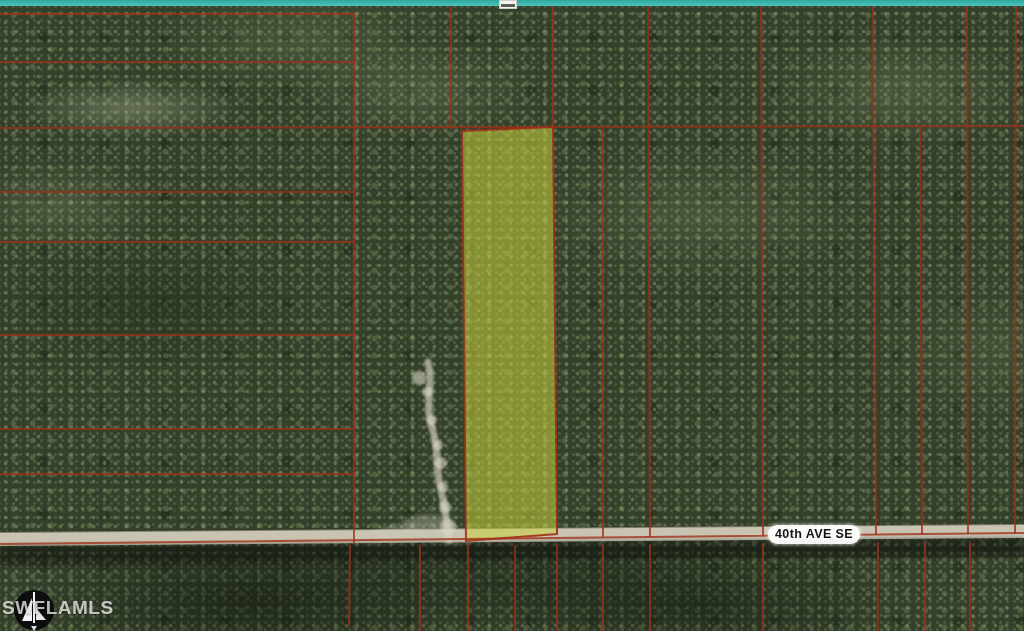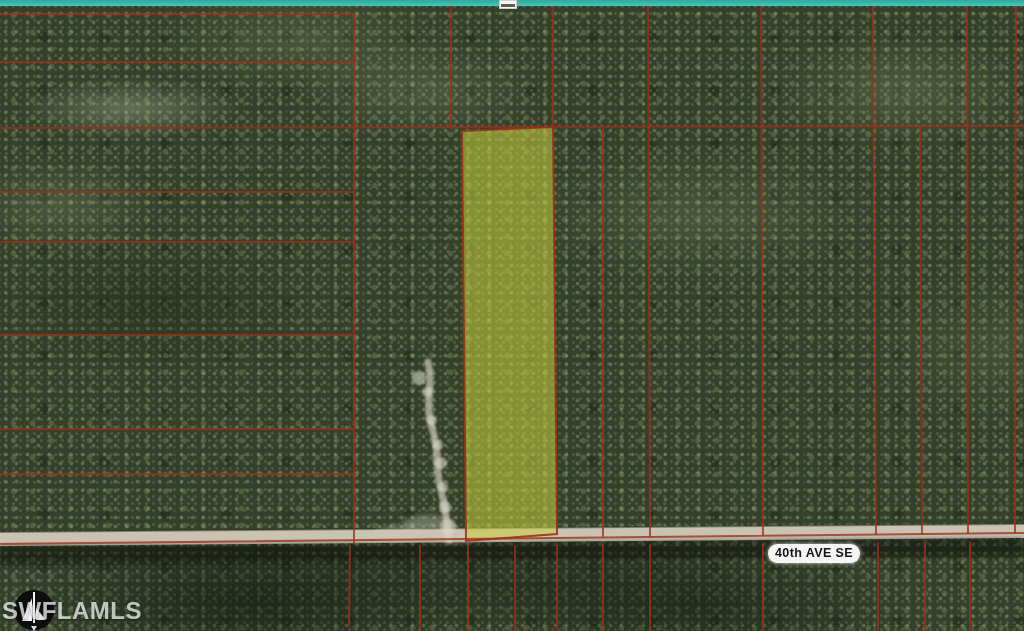--- a/index.html
+++ b/index.html
@@ -45,26 +45,25 @@
     position:absolute;z-index:5;background:#f4f4f0;
     border:1px solid #cfcfc8;box-sizing:border-box;
   }
   .top-marker .bar{position:absolute;left:1px;right:1px;top:3px;height:3px;background:#5a5d55;}
   .road-label{
     position:absolute;z-index:6;
     background:rgba(255,255,255,0.95);color:#141414;
     font-size:12.5px;font-weight:bold;letter-spacing:0.4px;
     padding:2px 7px 3px 7px;border-radius:9px;white-space:nowrap;
     box-shadow:0 0 4px rgba(255,255,255,0.8);
-    margin-top:19px;
   }
   .watermark-text{
     position:absolute;z-index:6;
     color:rgba(255,255,255,0.72);
-    font-size:24px;font-weight:bold;letter-spacing:0.5px;
+    font-size:19px;font-weight:bold;letter-spacing:0.5px;
     text-shadow:0 1px 2px rgba(0,0,0,0.35);
   }
   svg.compass{position:absolute;z-index:5;}
 </style>
 </head>
 <body>
 
 <div class="map-frame">
   <div class="forest"></div>
   <div class="patches"></div>

